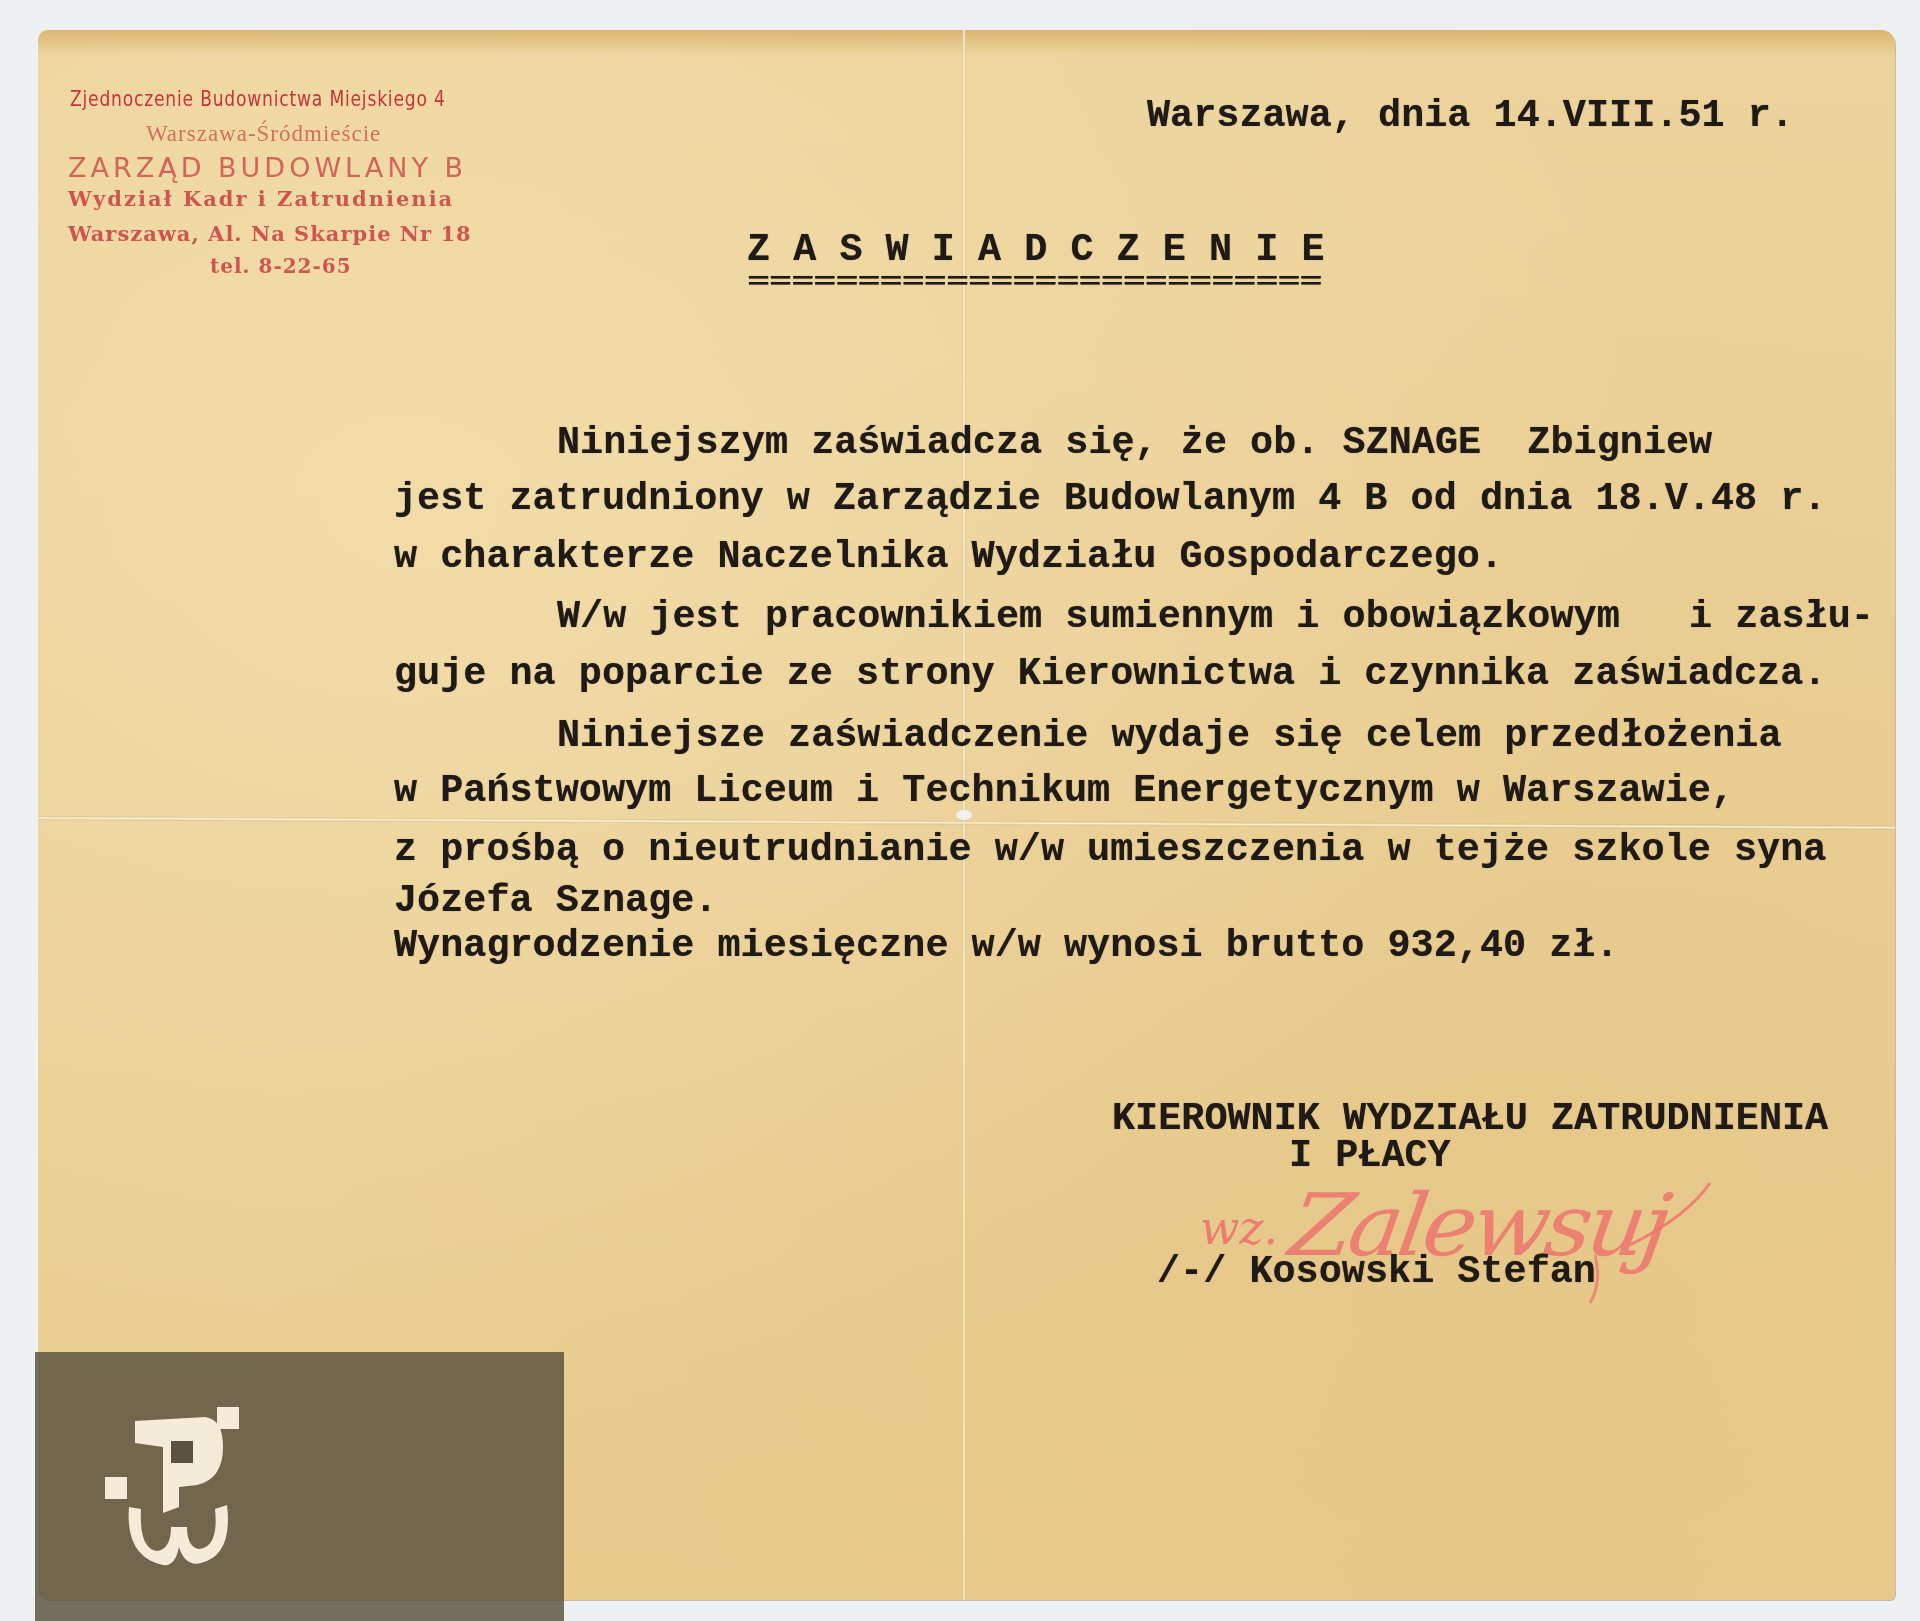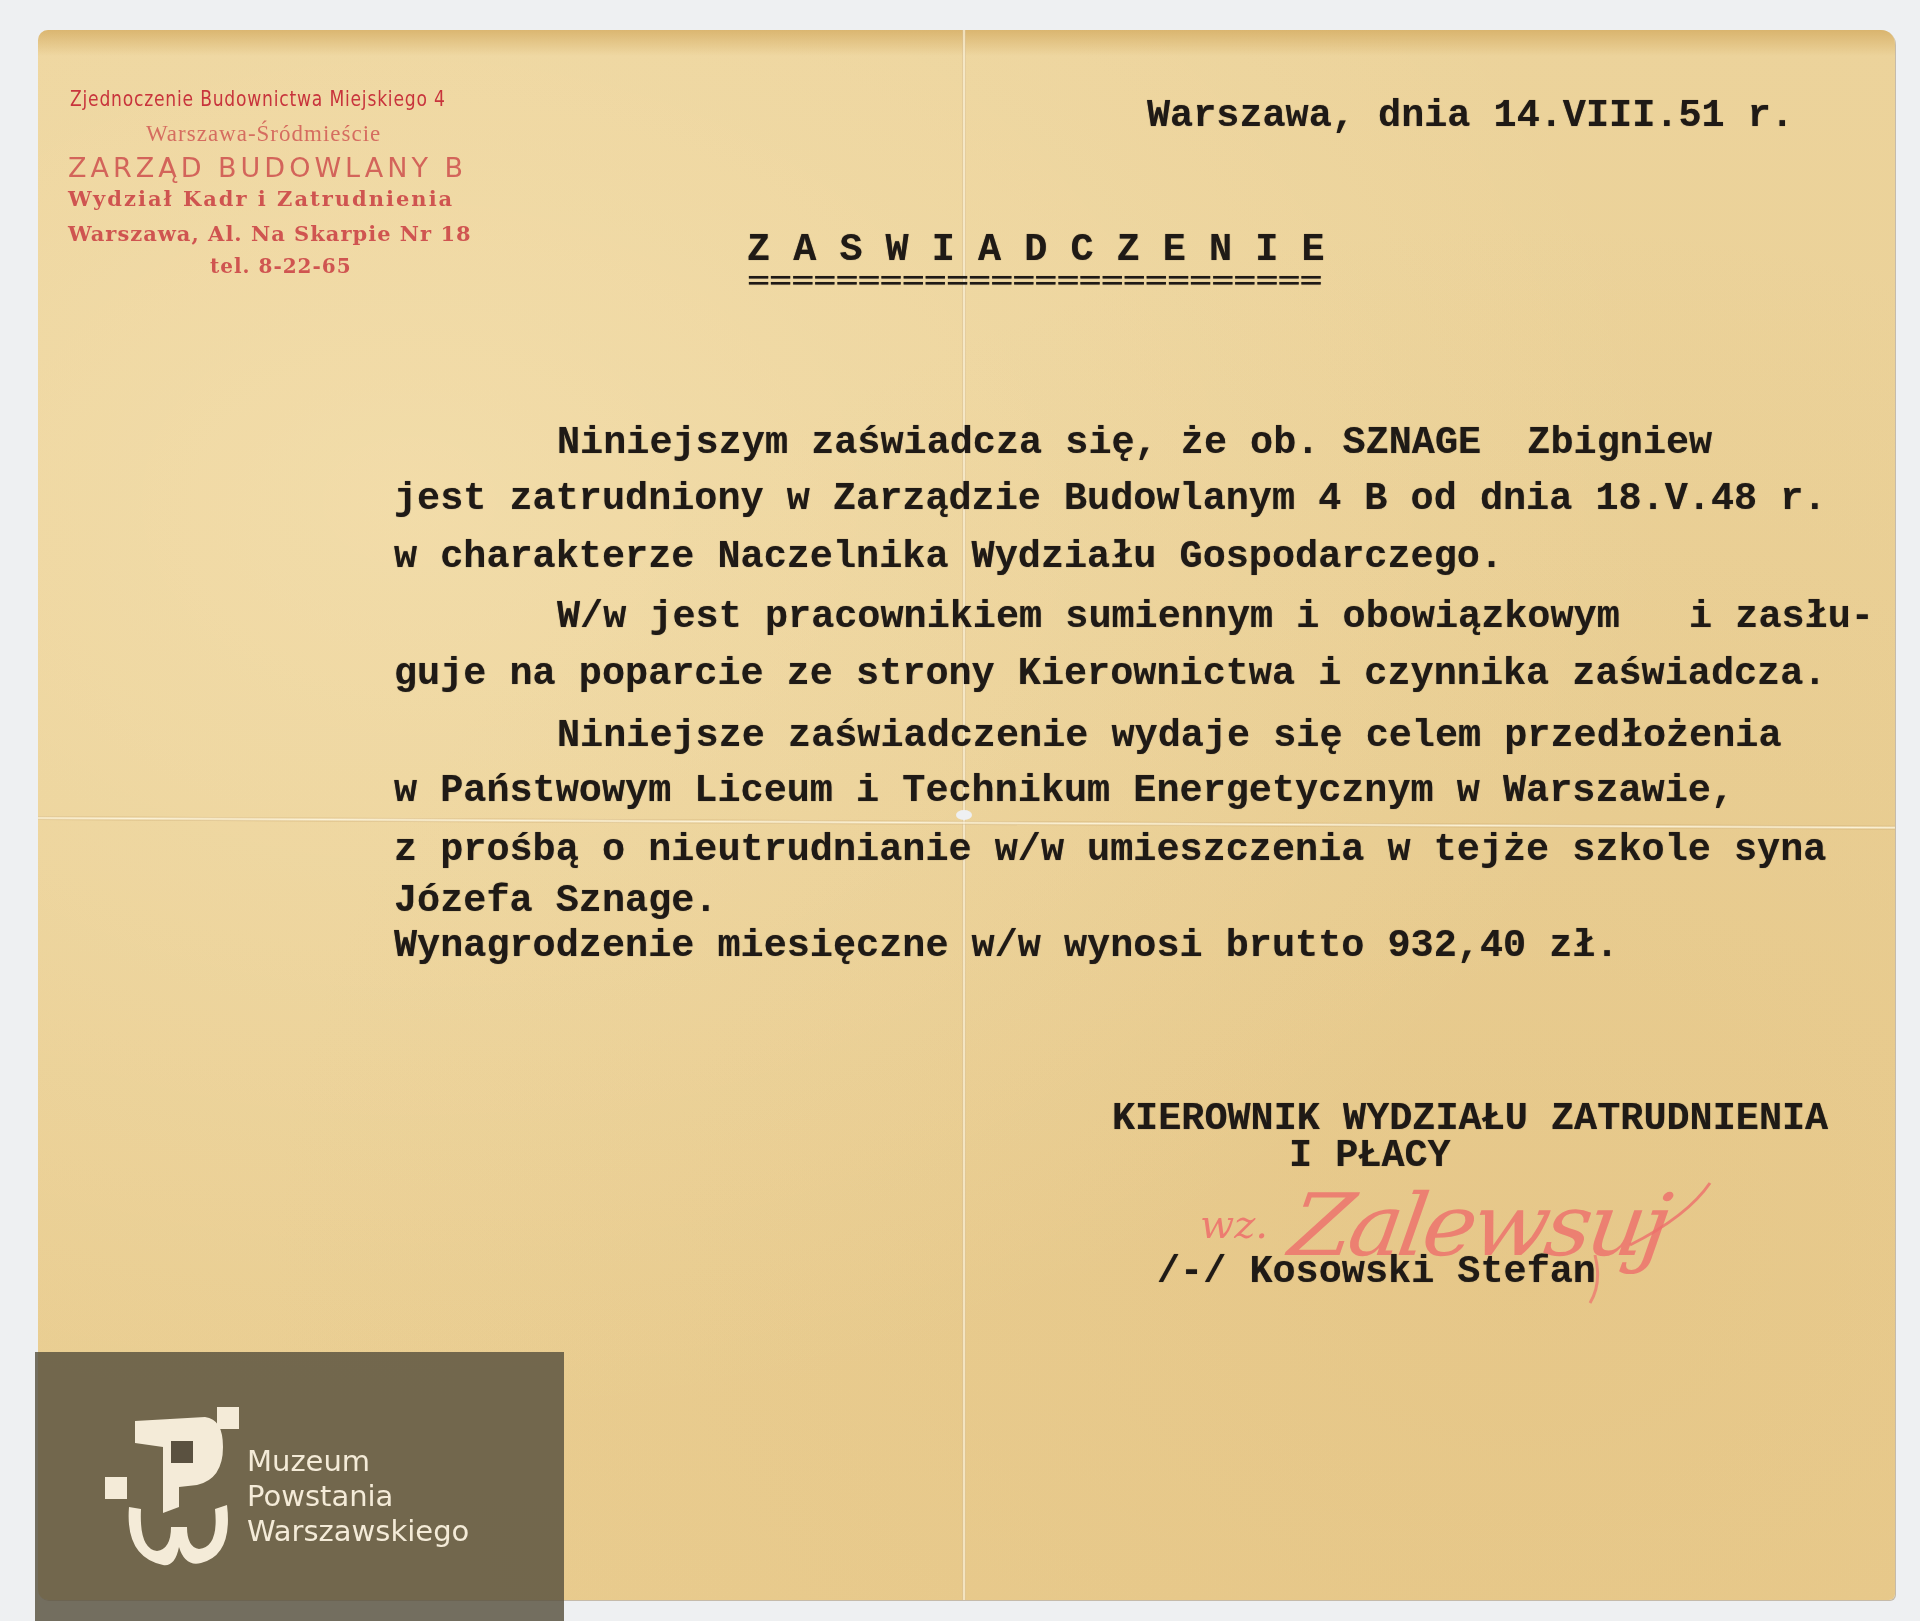--- a/index.html
+++ b/index.html
@@ -56,21 +56,21 @@
   .indent { left: 557px; }
 
   .sig-title-1 { left: 1112px; top: 1097px; }
   .sig-title-2 { left: 1289px; top: 1134px; }
   .sig-name { left: 1157px; top: 1250px; }
 
   .handwriting {
     position: absolute; left: 1200px; top: 1175px; width: 520px; height: 130px;
     color: #ee6f6c; font-family: "DejaVu Serif", serif; font-style: italic;
   }
-  .handwriting .wz { position: absolute; left: 0; top: 26px; font-size: 40px; opacity: 0.85; }
+  .handwriting .wz { position: absolute; left: 0; top: 26px; font-size: 46px; opacity: 0.85; }
   .handwriting .scrawl { position: absolute; left: 100px; top: 0; font-size: 86px; letter-spacing: -4px; opacity: 0.8; transform: scaleX(1.05) skewX(-8deg); }
   .handwriting svg { position: absolute; left: 0; top: 0; }
 
   .logo-panel {
     position: absolute; left: 35px; top: 1352px; width: 529px; height: 269px;
     background: rgba(88,80,62,0.82);
   }
   .logo-mark { position: absolute; left: 70px; top: 55px; width: 140px; height: 165px; }
   .logo-text {
     position: absolute; left: 212px; top: 92px; color: #f4ebd8;
@@ -130,18 +130,13 @@
 </div>
 
 <div class="logo-panel">
   <svg class="logo-mark" viewBox="0 0 140 165">
     <rect x="0" y="70" width="22" height="22" fill="#f4ebd8"></rect>
     <rect x="112" y="0" width="22" height="22" fill="#f4ebd8"></rect>
     <path d="M30 14 L100 10 Q118 12 118 40 Q118 72 92 78 L74 80 L74 100 L58 106 L58 40 L30 36 Z" fill="#f4ebd8"></path>
     <rect x="66" y="34" width="22" height="22" fill="#5a5140"></rect>
     <path d="M24 100 Q20 150 58 158 Q70 160 74 140 Q80 160 96 156 Q128 148 122 98 L110 102 Q114 140 94 142 Q82 140 82 120 L66 120 Q66 142 52 144 Q34 142 36 102 Z" fill="#f4ebd8"></path>
   </svg>
-  <div class="logo-text">
-    <div>Muzeum</div>
-    <div>Powstania</div>
-    <div>Warszawskiego</div>
-  </div>
 </div>
 
 </body></html>

